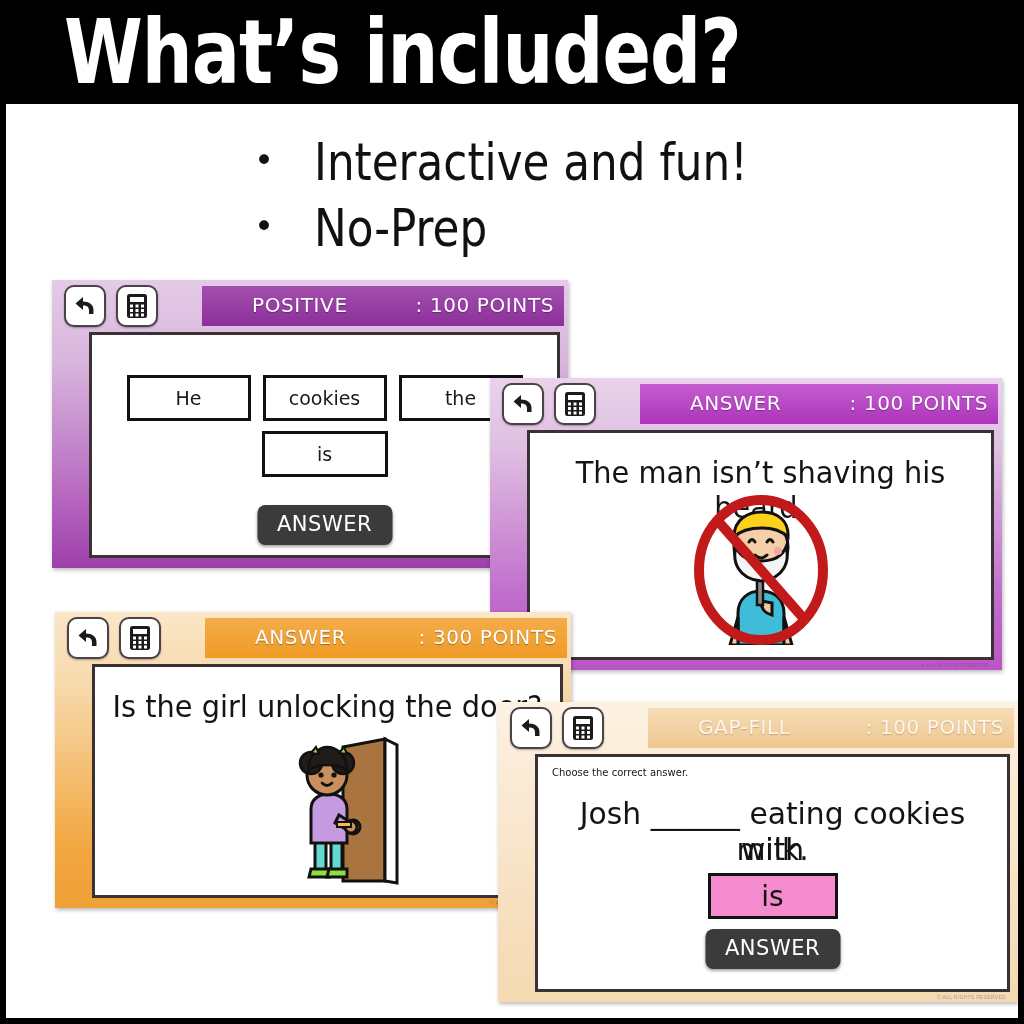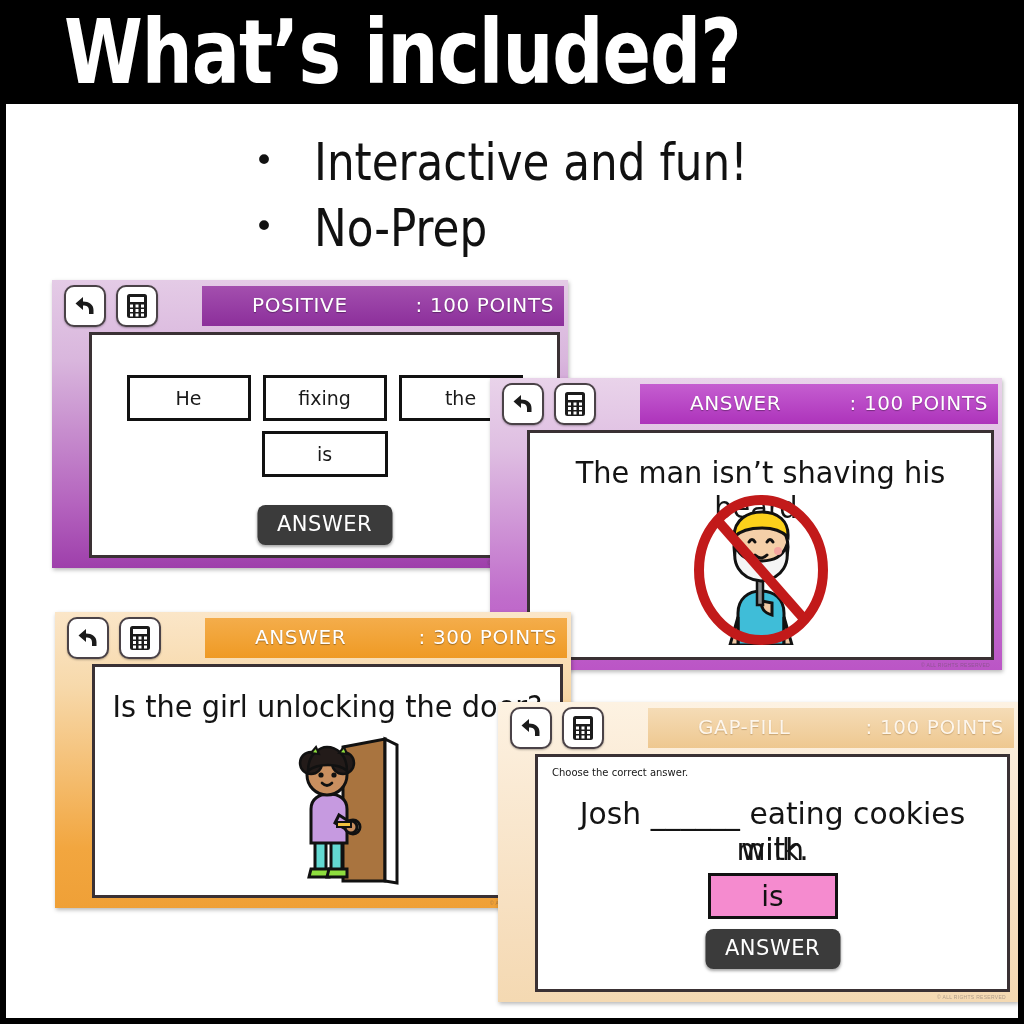--- a/index.html
+++ b/index.html
@@ -260,21 +260,21 @@
               </g>
             </svg>
           </span>
         </div>
       </div>
 
       <div class="card-inner">
         <div class="word-grid">
           <div class="word-row">
             <div class="word-box" style="min-width:124px">He</div>
-            <div class="word-box" style="min-width:124px">fixing</div>
+            <div class="word-box" style="min-width:124px">cookies</div>
             <div class="word-box" style="min-width:124px">the</div>
           </div>
           <div class="word-row">
             <div class="word-box" style="min-width:126px">is</div>
           </div>
         </div>
         <div class="answer-btn" style="top:170px;">ANSWER</div>
       </div>
       <div class="watermark">© ALL RIGHTS RESERVED</div>
     </div>

